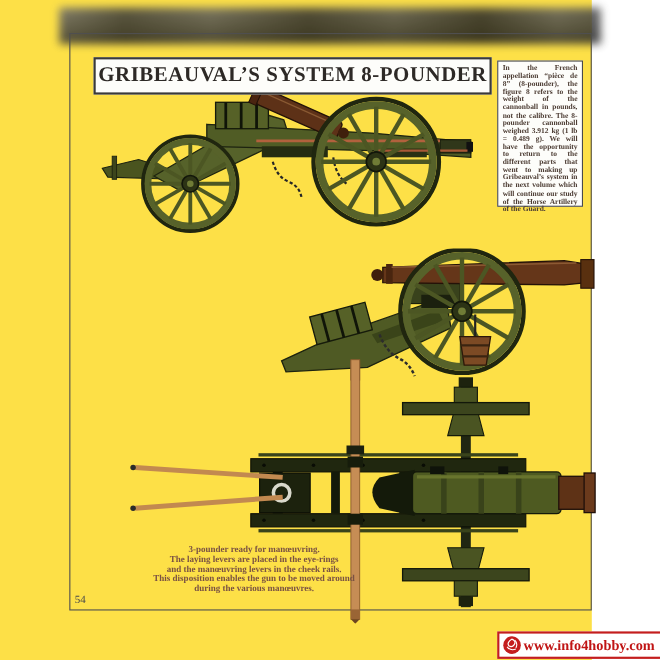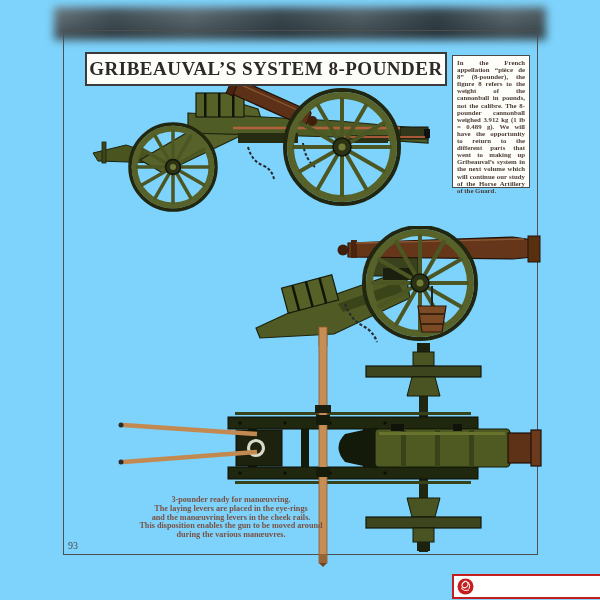--- a/index.html
+++ b/index.html
@@ -1,17 +1,17 @@
 <!DOCTYPE html>
 <html><head>
 <meta charset="utf-8">
 <style>
   html,body{margin:0;padding:0;}
   body{width:600px;height:600px;overflow:hidden;background:#ffffff;}
-  #screen{position:relative;width:600px;height:600px;background:#7dd3fc;font-family:"Liberation Serif",serif;}
+  #screen{position:relative;width:538px;height:600px;background:#fde047;font-family:"Liberation Serif",serif;}
 
   .top-shadow{position:absolute;left:54px;top:7px;width:492px;height:33px;
     background:linear-gradient(90deg,#9a9a9a 0%,#5a5a5a 12%,#8a8a8a 28%,#4a4a4a 46%,#7a7a7a 62%,#3f3f3f 78%,#858585 92%,#6a6a6a 100%),
                linear-gradient(#bbb,#555);background-blend-mode:multiply;
     filter:blur(4px);opacity:.85;}
 
   .page-frame{position:absolute;left:63px;top:30px;width:475px;height:525px;
     border:1.5px solid #4f4f4f;box-sizing:border-box;background:transparent;}
 
   .title-box{position:absolute;left:85px;top:52px;width:362px;height:34px;
@@ -252,23 +252,24 @@
     <g>
       <rect x="234" y="1" width="8" height="236" fill="#c68d55" stroke="#8a5a2e" stroke-width="0.8"></rect>
       <rect x="230" y="79" width="16" height="8" fill="#1b2010"></rect>
       <rect x="231" y="89" width="14" height="10" fill="#161c0b"></rect>
       <rect x="231" y="141" width="14" height="10" fill="#161c0b"></rect>
       <rect x="234" y="228" width="8" height="9" fill="#9a6535"></rect>
       <polygon points="234,237 242,237 238,241" fill="#6e4520"></polygon>
     </g>
   </svg>
 
-  <div class="page-number">93</div>
+  <div class="page-number">54</div>
 
   <div class="watermark">
     <svg width="17" height="17" viewBox="0 0 17 17">
       <circle cx="8.5" cy="8.5" r="8" fill="#c41e1e"></circle>
       <path d="M8.5,3 q4,2 2,5 q-2,3 -5,1 q-2,-3 3,-6" fill="none" stroke="#ffffff" stroke-width="1.1"></path>
       <path d="M4,10 q3,4 8,2 M11,4 q3,3 1,7" fill="none" stroke="#ffffff" stroke-width="1"></path>
     </svg>
+    <span class="wm-text">www.info4hobby.com</span>
   </div>
 
 </div>
 
 </body></html>

